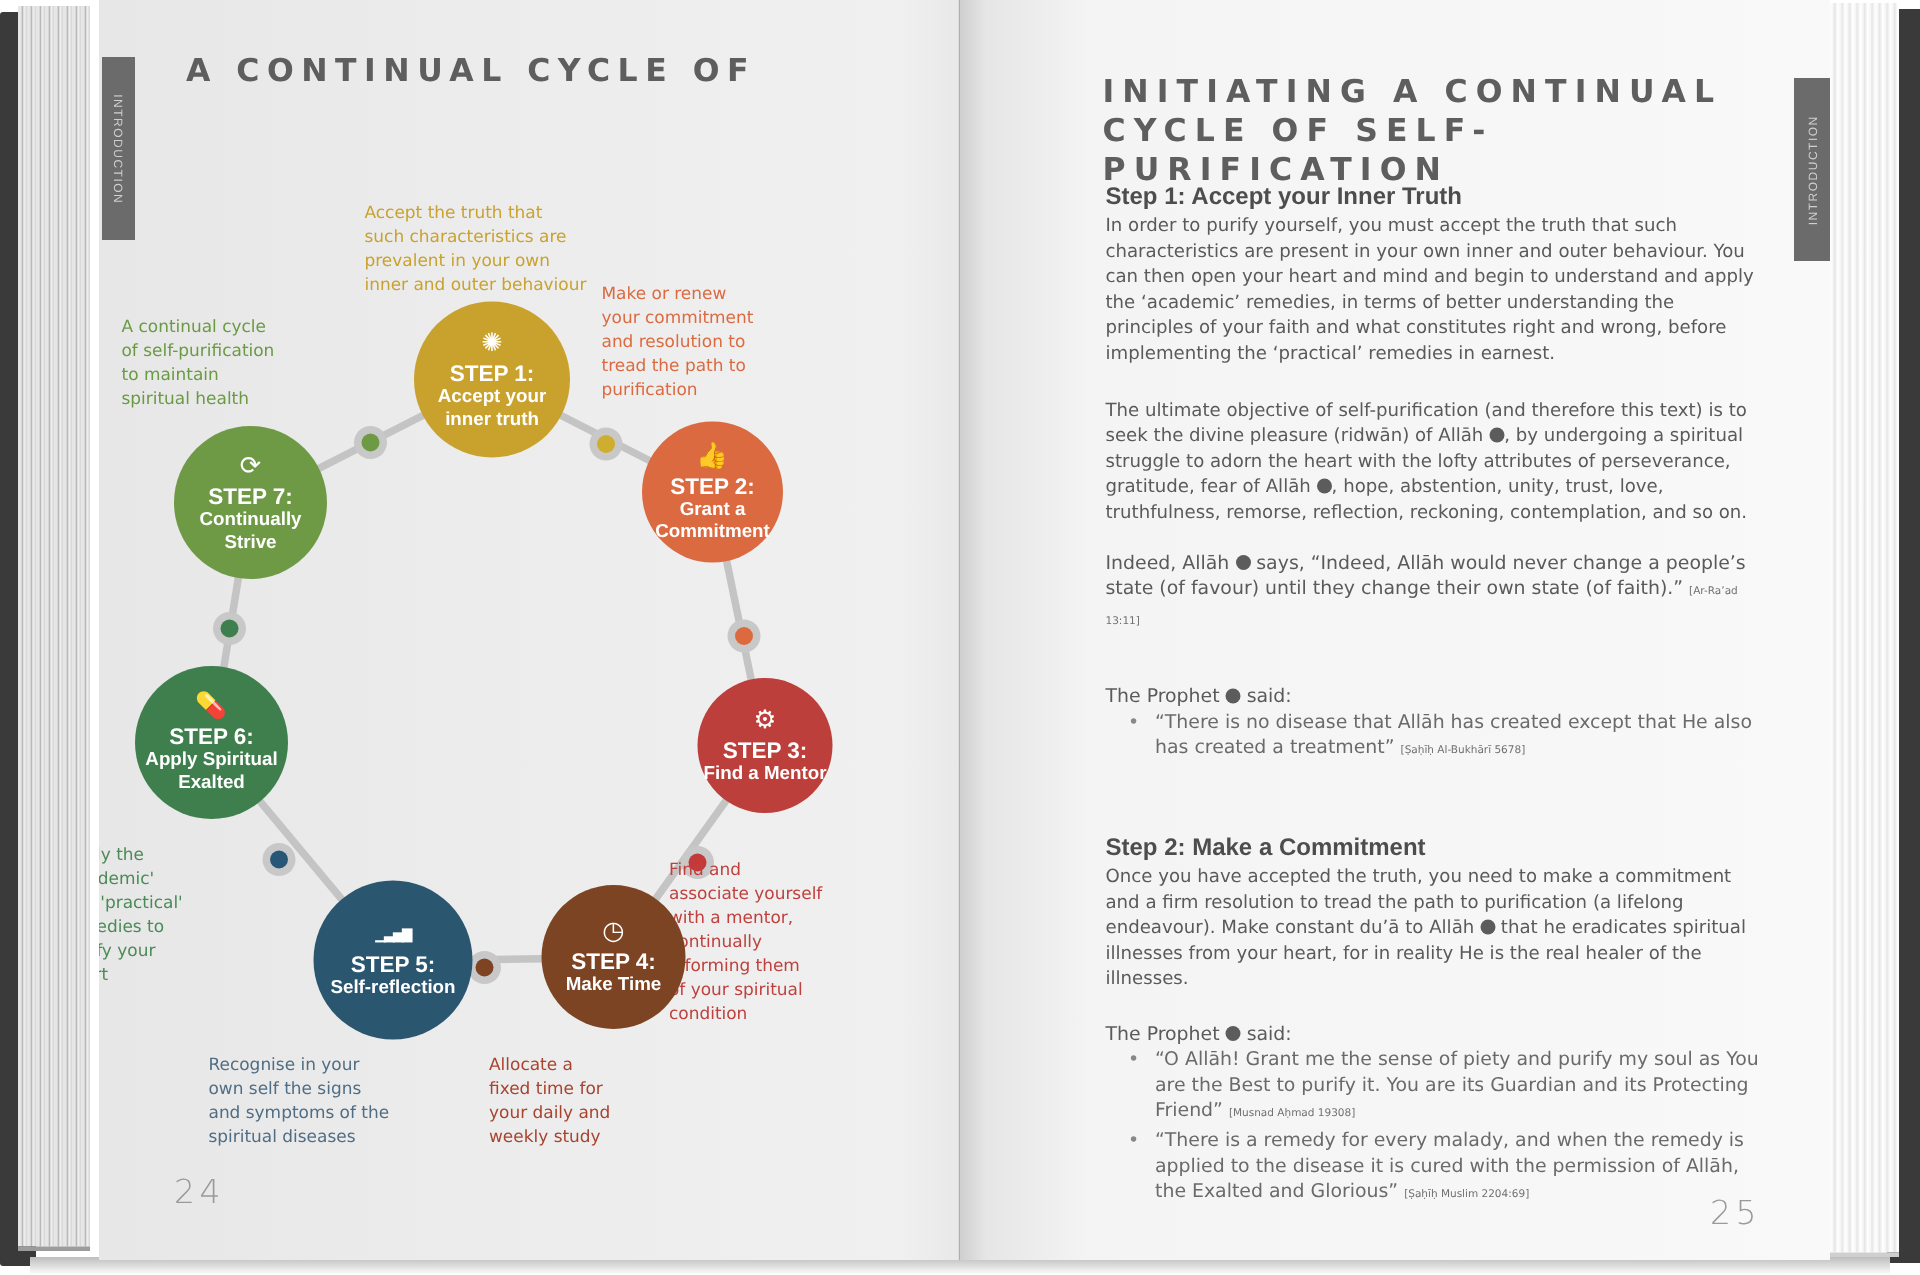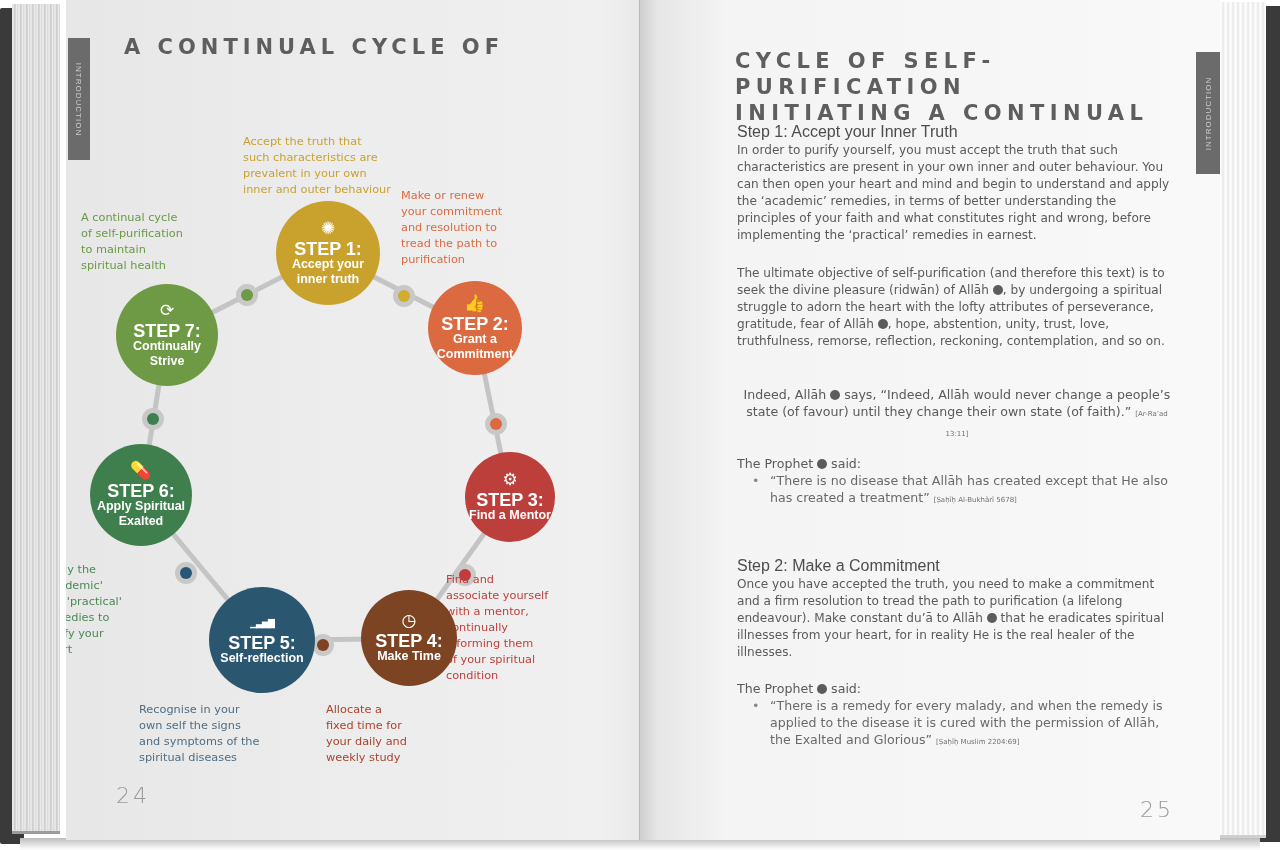--- a/index.html
+++ b/index.html
@@ -35,28 +35,28 @@
   .page-title { position: absolute; font-family: "DejaVu Sans", sans-serif; font-weight: bold; color: #5e5e5e; letter-spacing: 5px; line-height: 25px; font-size: 21px; }
   .title-left { left: 58px; top: 35px; }
   .title-right { left: 95px; top: 48px; font-size: 21px; line-height: 26px; letter-spacing: 5.4px; }
 
   
   .connector { position: absolute; height: 5px; background: #c4c4c4; transform-origin: 0 50%; }
   .dot { position: absolute; width: 22px; height: 22px; border-radius: 50%; background: #c8c8c8; display: flex; align-items: center; justify-content: center; }
   .dot i { display: block; width: 12px; height: 12px; border-radius: 50%; }
   .step { position: absolute; border-radius: 50%; display: flex; flex-direction: column; align-items: center; justify-content: center; color: #fff; text-align: center; }
   .step .icon { font-size: 17px; line-height: 18px; margin-bottom: 4px; color: #fff; }
-  .step .s-num { font-weight: bold; font-size: 18px; line-height: 15px; }
+  .step .s-num { font-weight: bold; font-size: 15px; line-height: 15px; }
   .step .s-name { font-weight: bold; font-size: 12.5px; line-height: 15px; white-space: pre-line; }
   .caption { position: absolute; font-size: 12px; line-height: 16px; white-space: pre-line; font-family: "DejaVu Sans", sans-serif; font-size: 11.3px; }
   .page-num { position: absolute; font-size: 22px; color: #9a9a9a; letter-spacing: 3px; font-family: "DejaVu Sans", sans-serif; font-weight: 300; }
 
   
   .rp { position: absolute; left: 97px; width: 440px; color: #555; font-family: "DejaVu Sans", sans-serif; }
-  .rp h2 { font-size: 16px; font-weight: normal; color: #4d4d4d; font-family: "Liberation Sans", sans-serif; line-height: 20px; }
+  .rp h2 { font-size: 16px; font-weight: bold; color: #4d4d4d; font-family: "Liberation Sans", sans-serif; line-height: 20px; }
   .rp p { font-size: 12.1px; line-height: 17px; color: #5a5a5a; }
   .rp .cite { font-size: 7px; color: #707070; }
   .rp ul { list-style: none; padding-left: 15px; }
   .rp li { font-size: 12.6px; line-height: 17px; color: #6a6a6a; position: relative; padding-left: 18px; }
   .rp li::before { content: "•"; position: absolute; left: 0; color: #888; }
   .honorific { display: inline-block; width: 10px; height: 10px; border-radius: 50%; background: #5c5c5c; vertical-align: -1px; }
 </style>
 </head>
 <body>
 
@@ -178,53 +178,54 @@
 spiritual health</div>
     </div>
 
   <div class="page-num" style="left:50px; top:783px;">24</div>
 </div>
 
 <div class="spine-line"></div>
 
 <div class="page page-right">
   <div class="page-title title-right">
+    <div>INITIATING A CONTINUAL</div>
     <div>CYCLE OF SELF-PURIFICATION</div>
-    <div>INITIATING A CONTINUAL</div>
   </div>
   <div class="side-tab side-tab-right">
     <span>INTRODUCTION</span>
   </div>
 
   <div class="rp" style="top:122px;">
     <h2>Step 1: Accept your Inner Truth</h2>
     <p>In order to purify yourself, you must accept the truth that such characteristics are present in your own inner and outer behaviour. You can then open your heart and mind and begin to understand and apply the ‘academic’ remedies, in terms of better understanding the principles of your faith and what constitutes right and wrong, before implementing the ‘practical’ remedies in earnest.</p>
   </div>
 
   <div class="rp" style="top:265px;">
     <p><span>The ultimate objective of self-purification (and therefore this text) is to seek the divine pleasure (ridwān) of Allāh</span> <span class="honorific"></span><span>, by undergoing a spiritual struggle to adorn the heart with the lofty attributes of perseverance, gratitude, fear of Allāh</span> <span class="honorific"></span><span>, hope, abstention, unity, trust, love, truthfulness, remorse, reflection, reckoning, contemplation, and so on.</span></p>
   </div>
 
-  <div class="rp" style="top:386px;text-align:center;">
+  <div class="rp" style="top:366px;">
     <p style="font-size:12.6px;"><span>Indeed, Allāh</span> <span class="honorific"></span><span> says, “Indeed, Allāh would never change a people’s state (of favour) until they change their own state (of faith).”</span> <span class="cite">[Ar-Ra’ad 13:11]</span></p>
   </div>
 
   <div class="rp" style="top:455px;">
     <p style="font-size:12.6px;"><span>The Prophet</span> <span class="honorific"></span><span> said:</span></p>
     <ul id="hadith1">
         <li><span>“There is no disease that Allāh has created except that He also has created a treatment”</span> <span class="cite">[Ṣaḥīḥ Al-Bukhārī 5678]</span></li>
       </ul>
   </div>
 
   <div class="rp" style="top:556px;">
     <h2>Step 2: Make a Commitment</h2>
     <p><span>Once you have accepted the truth, you need to make a commitment and a firm resolution to tread the path to purification (a lifelong endeavour). Make constant du’ā to Allāh</span> <span class="honorific"></span><span> that he eradicates spiritual illnesses from your heart, for in reality He is the real healer of the illnesses.</span></p>
   </div>
 
   <div class="rp" style="top:680px;">
     <p style="font-size:12.6px;"><span>The Prophet</span> <span class="honorific"></span><span> said:</span></p>
     <ul id="hadith2">
+        <li><span>“O Allāh! Grant me the sense of piety and purify my soul as You are the Best to purify it. You are its Guardian and its Protecting Friend”</span> <span class="cite">[Musnad Aḥmad 19308]</span></li>
         <li><span>“There is a remedy for every malady, and when the remedy is applied to the disease it is cured with the permission of Allāh, the Exalted and Glorious”</span> <span class="cite">[Ṣaḥīḥ Muslim 2204:69]</span></li>
       </ul>
   </div>
 
   <div class="page-num" style="left:500px; top:797px;">25</div>
 </div>
 
 </body></html>

